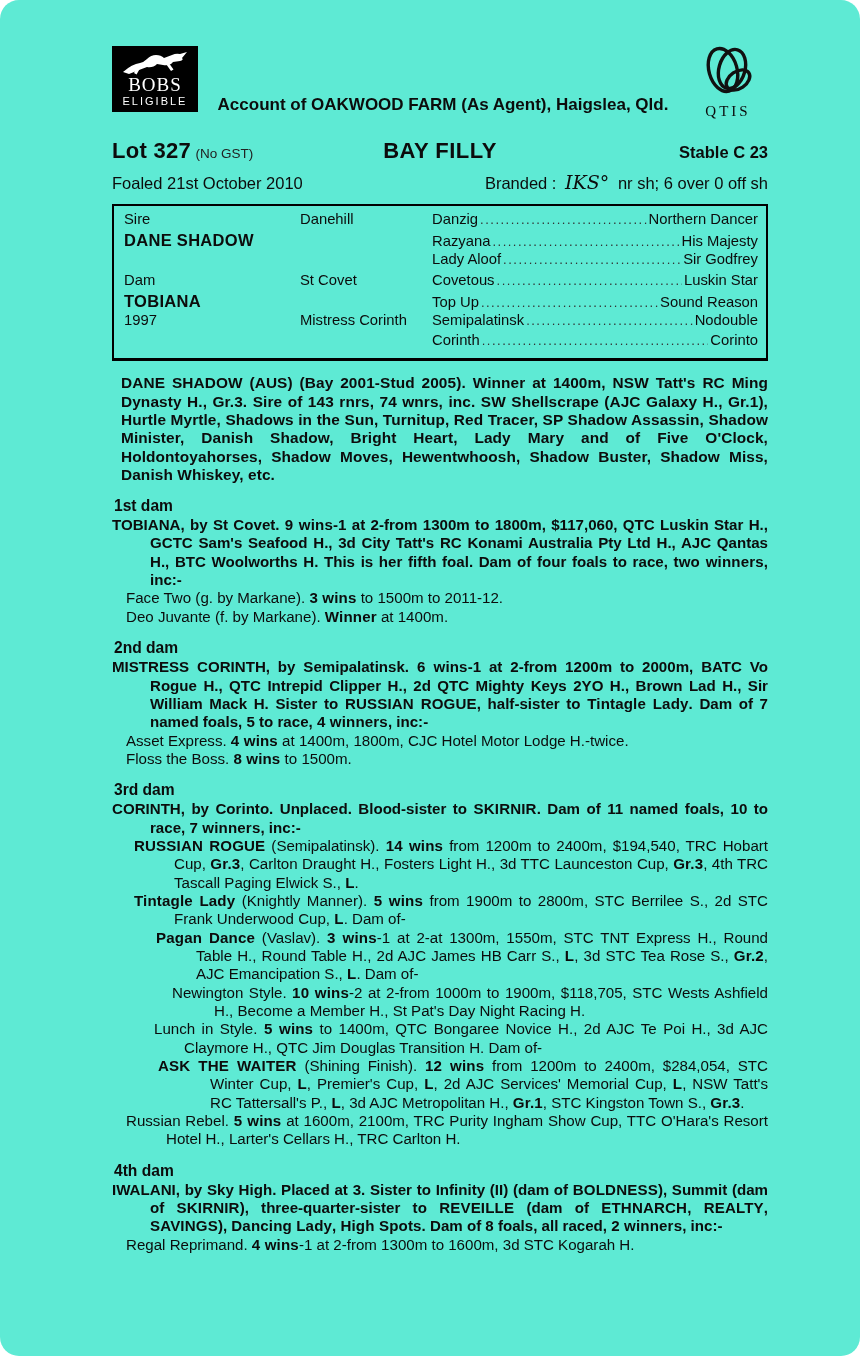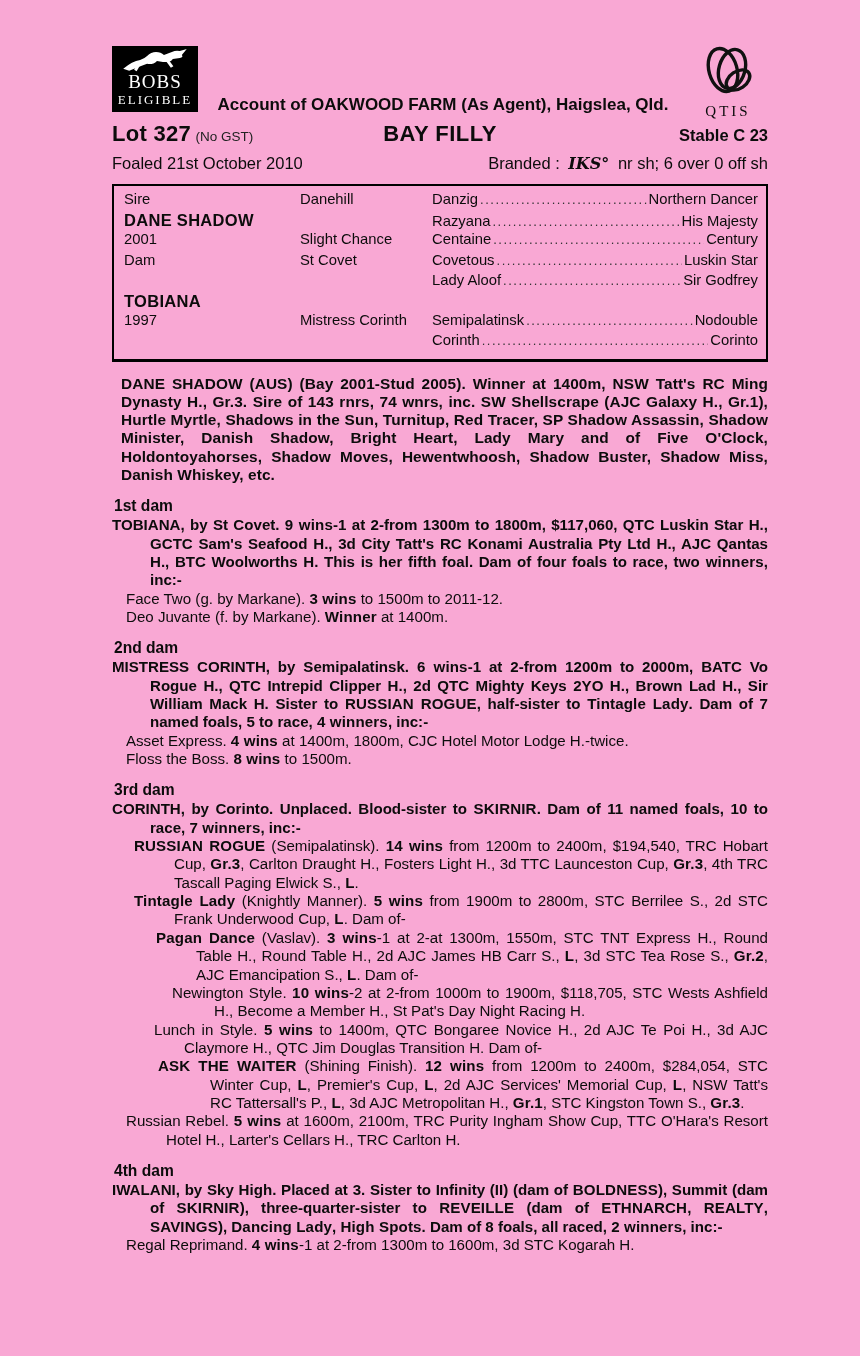--- a/index.html
+++ b/index.html
@@ -1,41 +1,41 @@
 <!DOCTYPE html>
 <html><head>
 <meta charset="utf-8">
 <style>
   html,body{margin:0;padding:0;background:#ffffff;}
   .page{
-    position:relative;width:860px;height:1356px;background:#f9a8d4;overflow:hidden;
-    font-family:"Liberation Sans",sans-serif;color:#0c0c0c;
+    position:relative;width:860px;height:1356px;background:#5eead4;overflow:hidden;
+    font-family:"Liberation Sans",sans-serif;color:#0c0c0c;border-radius:19px;
   }
   .content{position:absolute;left:112px;top:46px;width:656px;}
 
   
   .header-row{display:flex;align-items:flex-start;}
   .bobs-logo{width:86px;height:66px;background:#000;color:#fff;text-align:center;
     display:flex;flex-direction:column;justify-content:flex-end;padding-bottom:3px;box-sizing:border-box;}
   .bobs-word{font-family:"Liberation Serif",serif;font-size:19px;letter-spacing:1px;line-height:1;}
-  .bobs-sub{font-family:Liberation Serif, serif;font-size:13px;letter-spacing:2px;line-height:1.4;}
+  .bobs-sub{font-family:Liberation Sans, sans-serif;font-size:11px;letter-spacing:2px;line-height:1.4;}
   .account{flex:1;align-self:flex-end;text-align:center;font-weight:bold;font-size:17px;margin-bottom:4px;}
   .qtis-logo{width:80px;text-align:center;margin-top:-2px;}
   .qtis-word{font-family:"Liberation Serif",serif;font-size:15px;letter-spacing:3px;line-height:1;}
 
   .lot-row{display:flex;align-items:baseline;margin-top:2px;gap:36px;}
   .lot-left{flex:1;white-space:nowrap;}
   .lot{font-weight:bold;font-size:22px;letter-spacing:.3px;}
   .nogst{font-size:13.5px;color:#222;}
-  .title{flex:1;text-align:center;font-weight:bold;font-size:22px;letter-spacing:.5px;}
+  .title{flex:1;text-align:center;font-weight:bold;font-size:22px;letter-spacing:.5px;margin-top:17px;}
   .stable{flex:1;text-align:right;font-weight:bold;font-size:16.5px;}
 
   .foal-row{display:flex;justify-content:space-between;align-items:baseline;margin-top:7px;font-size:16.5px;}
   .branded span{vertical-align:baseline;}
-  .brand-mark{font-family:"DejaVu Serif",serif;font-style:italic;font-weight:bold;font-size:16px;margin:17px 4px;}
+  .brand-mark{font-family:"DejaVu Serif",serif;font-style:italic;font-weight:normal;font-size:19px;margin:17px 4px;}
 
   
   .ped-box{border:2px solid #000;border-bottom-width:3px;margin-top:11px;
     padding:5px 8px 6px 10px;box-sizing:border-box;}
   .ped-row{display:flex;align-items:baseline;height:20.2px;font-size:14.8px;}
   .ped-c1{width:176px;flex:none;}
   .ped-c1.bold-name{font-weight:bold;font-size:16.5px;letter-spacing:.3px;}
   .ped-c2{width:132px;flex:none;}
   .ped-c3{flex:1;display:flex;align-items:center;min-width:0;}
   .ped-anc{flex:none;}
@@ -122,49 +122,45 @@
         <div class="ped-row">
           <div class="ped-c1 bold-name">DANE SHADOW</div>
           <div class="ped-c2"></div>
           <div class="ped-c3">
             <span class="ped-anc">Razyana</span>
             <span class="leader"></span>
             <span class="ped-by">His Majesty</span>
           </div>
         </div>
         <div class="ped-row">
-          <div class="ped-c1">2001</div>
-          <div class="ped-c2">Slight Chance</div>
-          <div class="ped-c3">
-            <span class="ped-anc">Centaine</span>
-            <span class="leader"></span>
-            <span class="ped-by">Century</span>
+          <div class="ped-c1"></div>
+          <div class="ped-c2"></div>
+          <div class="ped-c3">
+            <span class="ped-anc">Lady Aloof</span>
+            <span class="leader"></span>
+            <span class="ped-by">Sir Godfrey</span>
           </div>
         </div>
         <div class="ped-row">
           <div class="ped-c1">Dam</div>
           <div class="ped-c2">St Covet</div>
           <div class="ped-c3">
             <span class="ped-anc">Covetous</span>
             <span class="leader"></span>
             <span class="ped-by">Luskin Star</span>
           </div>
         </div>
         <div class="ped-row">
-          <div class="ped-c1"></div>
-          <div class="ped-c2"></div>
-          <div class="ped-c3">
-            <span class="ped-anc">Lady Aloof</span>
-            <span class="leader"></span>
-            <span class="ped-by">Sir Godfrey</span>
-          </div>
-        </div>
-        <div class="ped-row">
           <div class="ped-c1 bold-name">TOBIANA</div>
           <div class="ped-c2"></div>
+          <div class="ped-c3">
+            <span class="ped-anc">Top Up</span>
+            <span class="leader"></span>
+            <span class="ped-by">Sound Reason</span>
+          </div>
         </div>
         <div class="ped-row">
           <div class="ped-c1">1997</div>
           <div class="ped-c2">Mistress Corinth</div>
           <div class="ped-c3">
             <span class="ped-anc">Semipalatinsk</span>
             <span class="leader"></span>
             <span class="ped-by">Nodouble</span>
           </div>
         </div>

